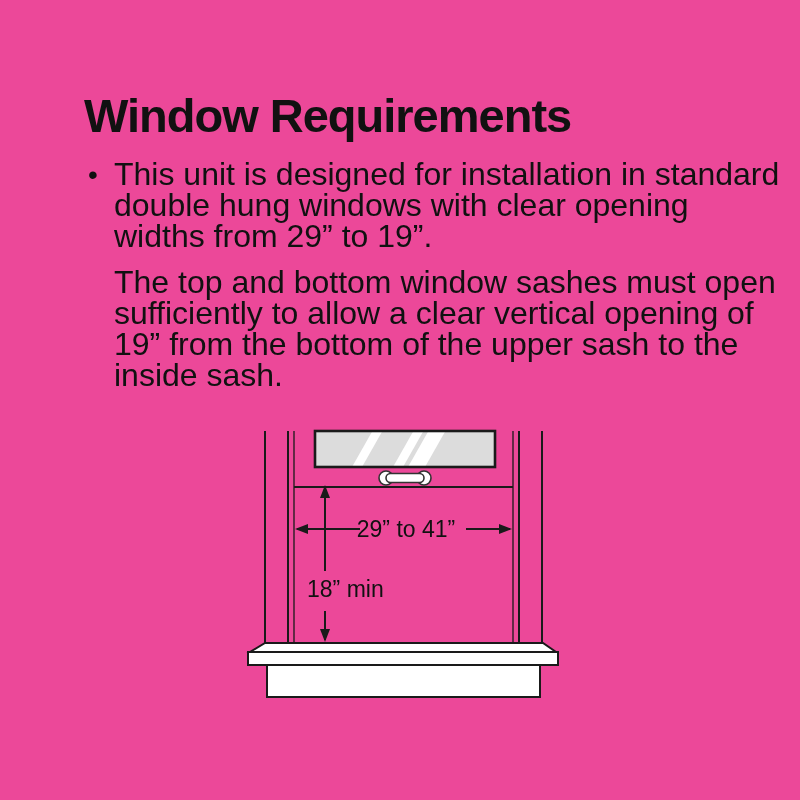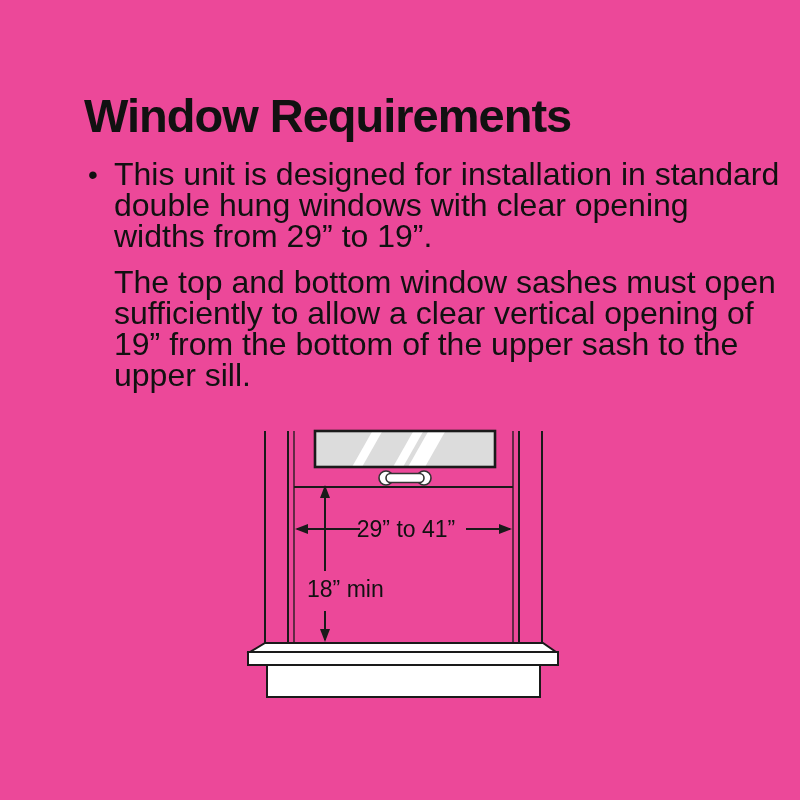--- a/index.html
+++ b/index.html
@@ -46,21 +46,21 @@
       <div class="para">
         <div class="line">This unit is designed for installation in standard</div>
         <div class="line">double hung windows with clear opening</div>
         <div class="line">widths from 29” to 19”.</div>
       </div>
     </div>
     <div class="para para2">
       <div class="line">The top and bottom window sashes must open</div>
       <div class="line">sufficiently to allow a clear vertical opening of</div>
       <div class="line">19” from the bottom of the upper sash to the</div>
-      <div class="line">upper sill.</div>
+      <div class="line">inside sash.</div>
     </div>
   </div>
 
   <div class="diagram-wrap">
     <svg width="330" height="280" viewBox="0 0 330 280">
       <defs>
         <clipPath id="glassClip">
             <rect x="77" y="7" width="176" height="34"></rect>
           </clipPath>
       </defs>

